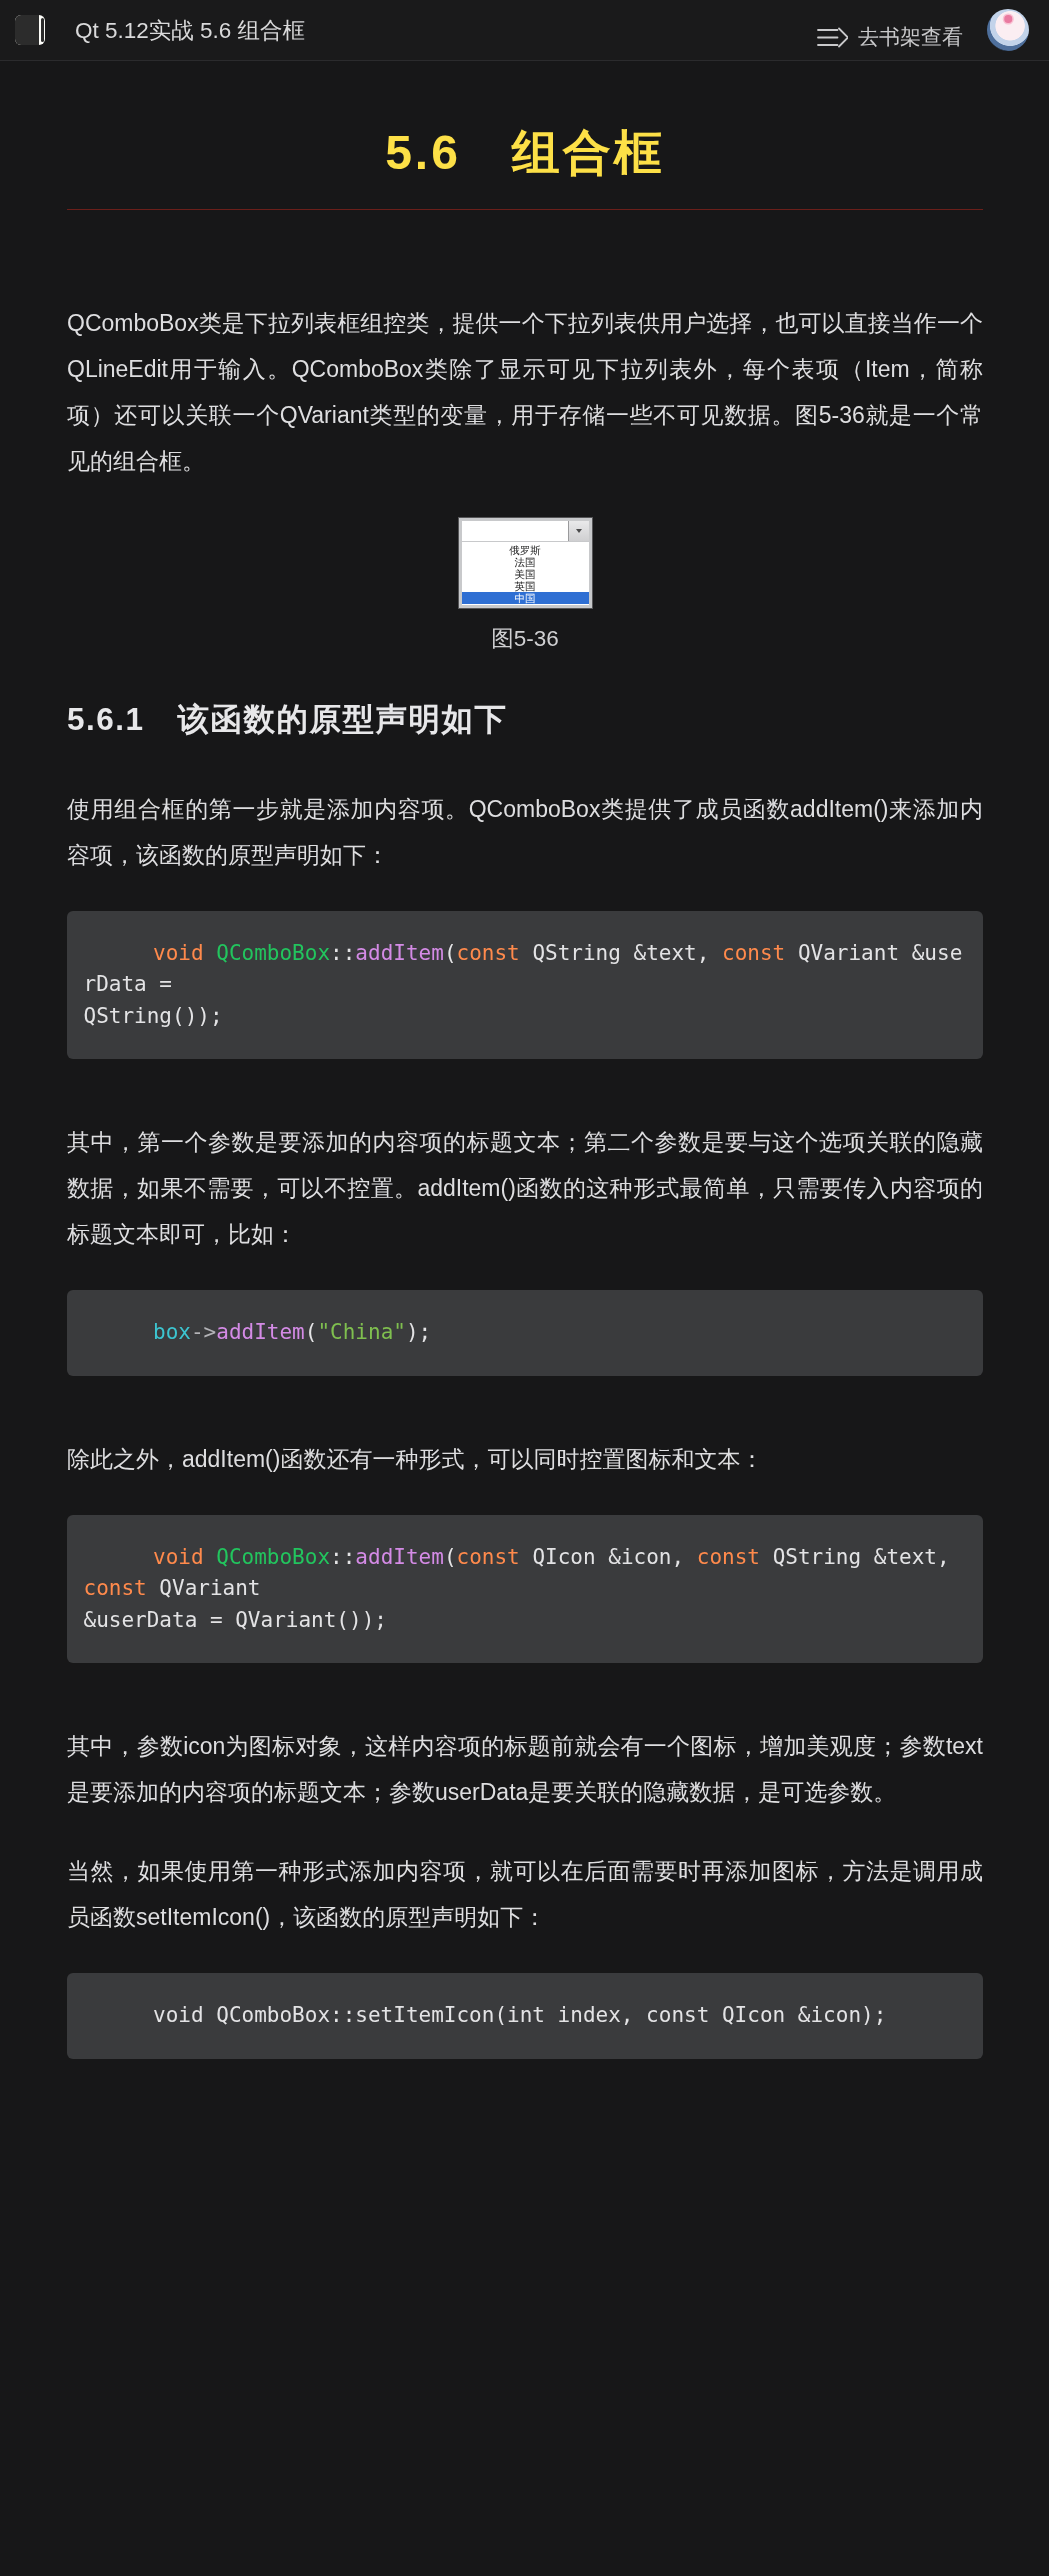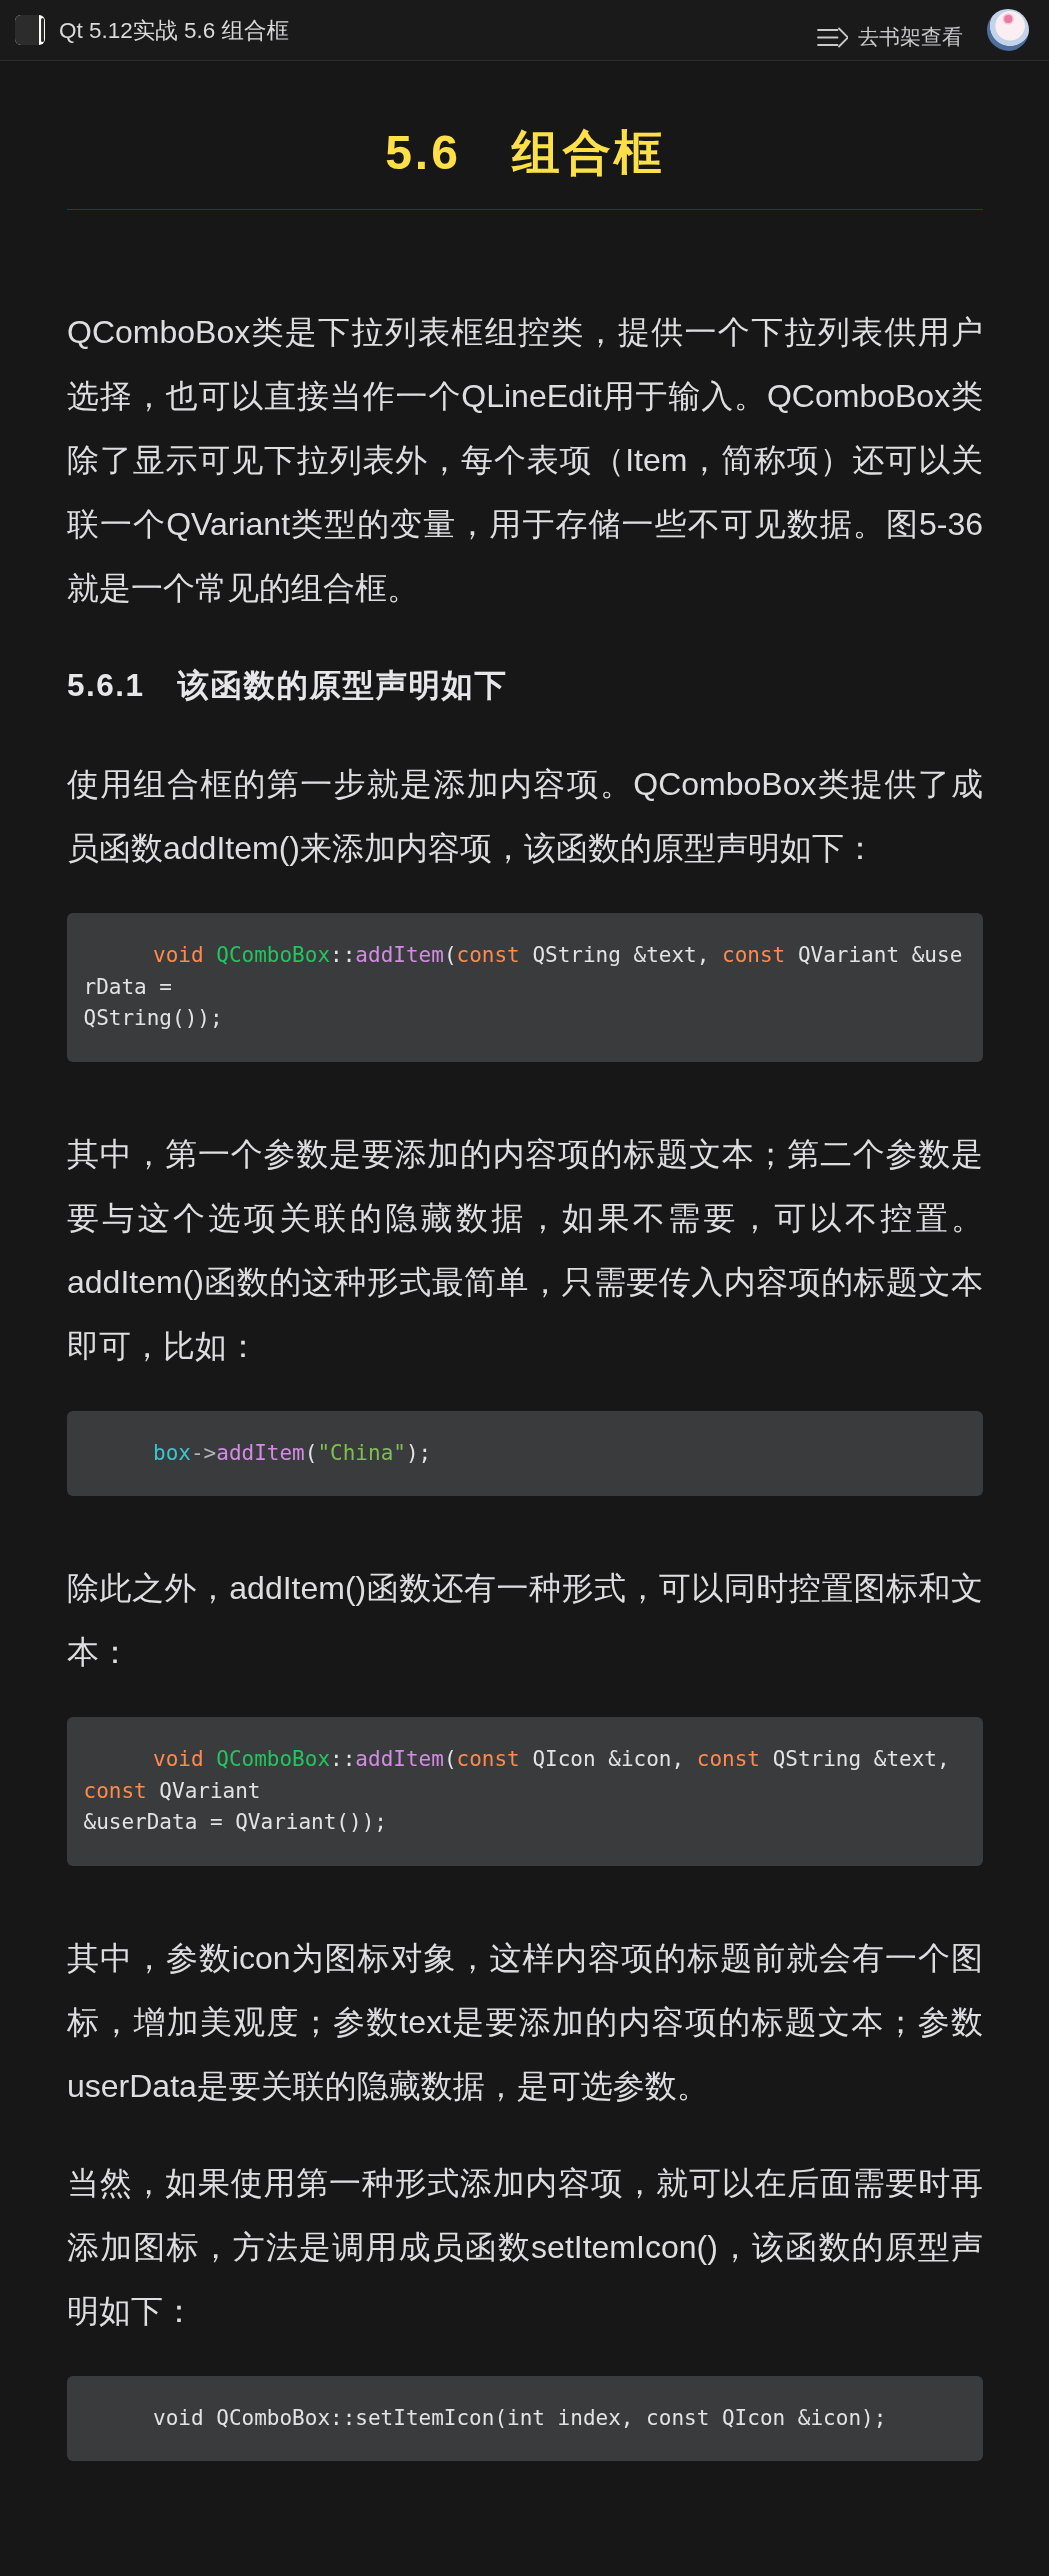--- a/index.html
+++ b/index.html
@@ -18,21 +18,21 @@
     padding: 0 21px 0 15px;
     display: flex;
     align-items: center;
     justify-content: space-between;
     background: #1a1a1b;
     border-bottom: 0.7px solid #2b2b2d;
   }
   .hdr-left {
     display: flex;
     align-items: center;
-    gap: 14px;
+    gap: 30px;
   }
   .book-icon {
     width: 30px;
     height: 30px;
     border-radius: 6px;
     background: #fdfdf9;
     display: flex;
     align-items: center;
     justify-content: center;
     position: relative;
@@ -105,21 +105,21 @@
     margin-bottom: 90px;
   }
   .main-title {
     font-size: 48px;
     font-weight: 700;
     letter-spacing: 3px;
     color: #fde047;
   }
 
   .para {
-    font-size: 32px;
+    font-size: 23px;
     line-height: 2.0;
     color: #dedee0;
     text-align: justify;
     text-justify: inter-ideograph;
     margin-bottom: 33px;
     font-weight: 400;
   }
 
   .figure-wrap {
     text-align: center;
@@ -221,20 +221,36 @@
   </div>
 
   <div class="content">
 
     <div class="main-title-wrap">
       <div class="main-title">5.6　组合框</div>
     </div>
 
     <div class="para">QComboBox类是下拉列表框组控类，提供一个下拉列表供用户选择，也可以直接当作一个QLineEdit用于输入。QComboBox类除了显示可见下拉列表外，每个表项（Item，简称项）还可以关联一个QVariant类型的变量，用于存储一些不可见数据。图5-36就是一个常见的组合框。</div>
 
+    <div class="figure-wrap">
+      <div class="figure-box">
+        <div class="combo-field">
+          <div class="combo-field-txt"></div>
+          <div class="combo-arrow"></div>
+        </div>
+        <div class="combo-list">
+          <div class="combo-item">俄罗斯</div>
+          <div class="combo-item">法国</div>
+          <div class="combo-item">美国</div>
+          <div class="combo-item">英国</div>
+          <div class="combo-item sel">中国</div>
+        </div>
+      </div>
+      <div class="fig-caption">图5-36</div>
+    </div>
 
     <div class="subheading">5.6.1　该函数的原型声明如下</div>
 
     <div class="para">使用组合框的第一步就是添加内容项。QComboBox类提供了成员函数addItem()来添加内容项，该函数的原型声明如下：</div>
 
     <div class="codeblock"><span class="indent1"></span><span class="kw">void</span> <span class="cls">QComboBox</span><span class="plain">::</span><span class="fn">addItem</span><span class="plain">(</span><span class="kw">const</span><span class="plain"> QString &amp;text, </span><span class="kw">const</span><span class="plain"> QVariant &amp;userData = </span>
 <span class="plain">QString());</span></div>
 
     <div class="para">其中，第一个参数是要添加的内容项的标题文本；第二个参数是要与这个选项关联的隐藏数据，如果不需要，可以不控置。addItem()函数的这种形式最简单，只需要传入内容项的标题文本即可，比如：</div>
 

